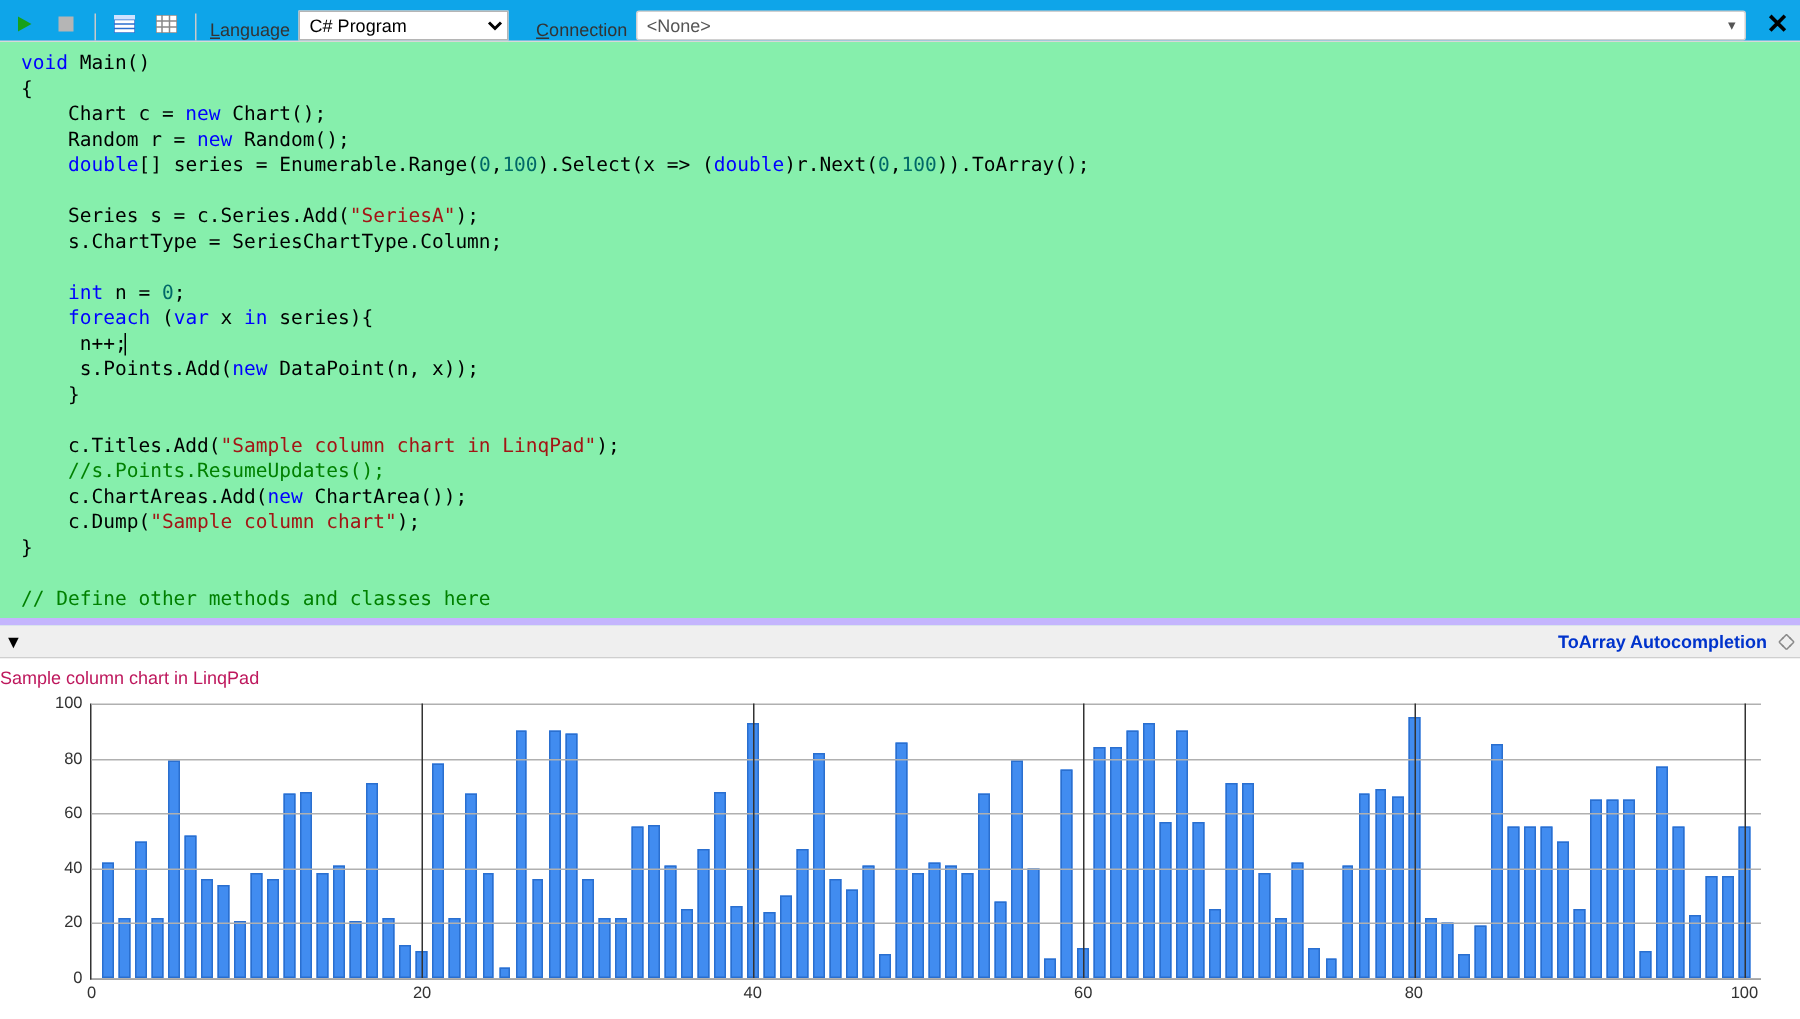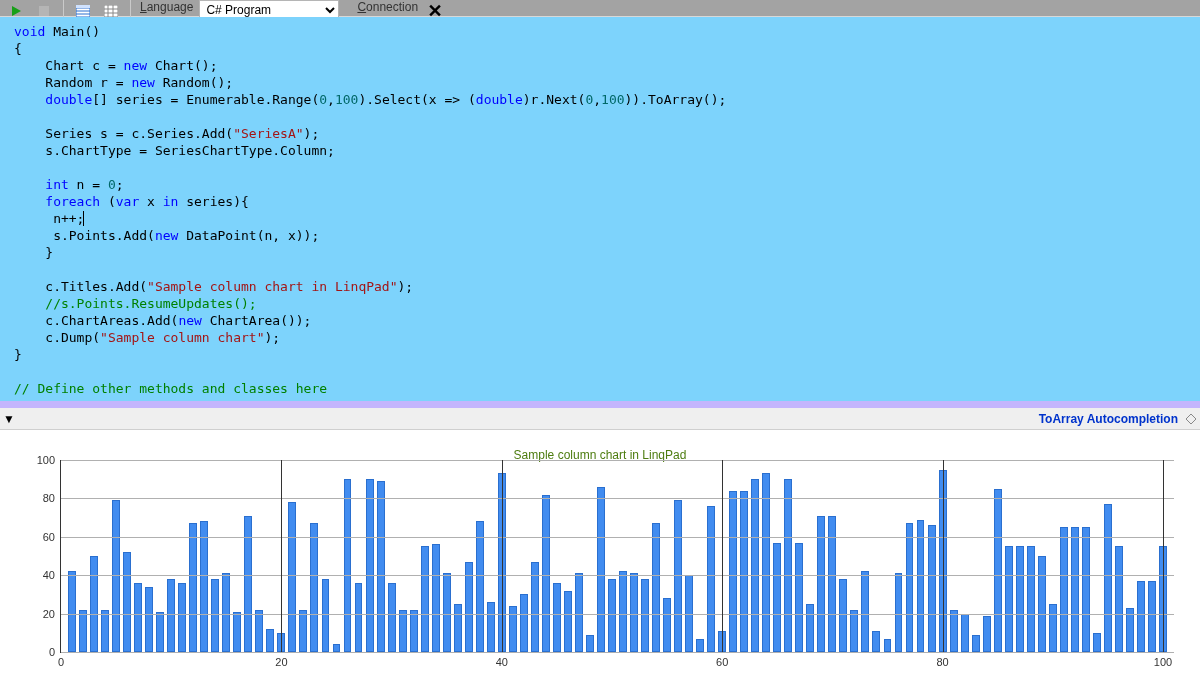--- a/index.html
+++ b/index.html
@@ -1,46 +1,46 @@
 <!DOCTYPE html>
 <html><head>
 <meta charset="utf-8">
 <style>
   *{box-sizing:border-box;margin:0;padding:0}
   html,body{height:100%;width:100%}
   body{font-family:"Segoe UI",Tahoma,Arial,sans-serif;font-size:12px;color:#000;background:#fff;display:flex;flex-direction:column;width:1200px;height:679px;overflow:hidden}
   
-  .toolbar{display:flex;align-items:flex-start;height:17px;background:#a3a3a3;border-bottom:1px solid #d8d8d8;gap:4px;padding:0 4px}
+  .toolbar{display:flex;align-items:flex-end;height:28px;background:#0ea5e9;border-bottom:1px solid #d8d8d8;gap:4px;padding:0 4px}
   .tbtn{width:24px;height:22px;display:flex;align-items:center;justify-content:center;border:1px solid transparent;border-radius:2px}
   .sep{width:1px;height:18px;background:#cacaca;margin:0 3px}
   .lbl{color:#333;padding:0 2px}
   .uline{text-decoration:underline}
   select{font:inherit;height:20px;border:1px solid #b5b5b5;background:#fff;padding:0 2px}
   .conn{border:1px solid #d0d0d0;background:#fff;color:#555;font-size:12px;height:20px;padding:0 6px;flex:1;display:flex;align-items:center;justify-content:space-between;border-radius:2px;margin-right:6px;min-width:100px}
   .conn .chev{font-size:10px;color:#555}
   .close-x{font-weight:bold;font-size:18px;width:22px;text-align:center;cursor:pointer}
   
-  .code{font-family:Consolas,Menlo,monospace;font-size:13px;line-height:17px;padding:6px 0 4px 14px;white-space:pre;overflow:hidden;flex:0 0 auto;border-bottom:7px solid #c4b5fd;background:#7dd3fc}
+  .code{font-family:Consolas,Menlo,monospace;font-size:13px;line-height:17px;padding:6px 0 4px 14px;white-space:pre;overflow:hidden;flex:0 0 auto;border-bottom:5px solid #c4b5fd;background:#86efac}
   .kw{color:#0000ff}
   .typ{color:#0000ff}
   .num{color:#006868}
   .str{color:#a31515}
   .com{color:#008000}
   .caret{border-left:1px solid #000;margin-left:-1px}
   
   .tabs{display:flex;align-items:center;height:22px;border-bottom:1px solid #cfcfcf;background:#efefef;font-size:12px;padding-left:2px}
   .tabs .tri{width:14px;text-align:center;color:#000;cursor:pointer}
   .tabs .tab{padding:2px 8px;color:#333;cursor:pointer;border:1px solid transparent;margin-top:2px}
   .tabs .tab.active{background:#cfe8ff;border:1px solid #7dbcff;color:#000}
   .tabs .spacer{flex:1}
   .tabs .activate{color:#0033cc;font-weight:bold;padding-right:4px;cursor:pointer}
   .tabs .ov{width:18px;height:18px;display:flex;align-items:center;justify-content:center;color:#555}
   
   .result{flex:1;position:relative;overflow:hidden;background:#fff}
-  .chart-title{text-align:center;font-size:12px;color:#4d7c0f;padding-top:18px;height:22px}
+  .chart-title{text-align:left;font-size:12px;color:#be185d;padding-top:6px;height:22px}
   .chart-wrap{position:absolute;left:60px;right:26px;top:30px;bottom:26px;border-left:1px solid #333;border-bottom:1px solid #333}
   .ytick{position:absolute;right:100%;transform:translateY(50%);font-size:11px;color:#333;padding-right:6px}
   .yt-line{position:absolute;left:0;right:0;height:0;border-top:1px solid #b0b0b0}
   .mline{position:absolute;top:0;bottom:0;width:0;border-left:1px solid #333}
   .xtick{position:absolute;top:100%;transform:translateX(-50%);font-size:11px;color:#333;padding-top:4px}
   .bars{position:absolute;left:0;right:0;bottom:0;top:0}
   .bar{position:absolute;bottom:0;background:#418cf0;border:1px solid #2a6fcf}
   
   svg{display:block}
 </style>
@@ -77,20 +77,24 @@
         <line x1="9" y1="0" x2="9" y2="12" stroke="#888"></line>
     </svg>
   </div>
   <div class="sep"></div>
   <span class="lbl"><span class="uline">L</span><span id="lang-rest">anguage</span></span>
   <select style="width:140px">
     <option>C# Program</option>
   </select>
   <span style="width:8px"></span>
   <span class="lbl"><span class="uline">C</span><span id="conn-rest">onnection</span></span>
+  <div class="conn">
+    <span>&lt;None&gt;</span>
+    <span class="chev">▾</span>
+  </div>
   <div class="close-x">✕</div>
 </div>
 
 <div class="code" id="code"><div><span class="kw">void</span><span> Main()</span></div><div><span>{</span></div><div><span>    Chart c = </span><span class="kw">new</span><span> Chart();</span></div><div><span>    Random r = </span><span class="kw">new</span><span> Random();</span></div><div><span>    </span><span class="typ">double</span><span>[] series = Enumerable.Range(</span><span class="num">0</span><span>,</span><span class="num">100</span><span>).Select(x =&gt; (</span><span class="typ">double</span><span>)r.Next(</span><span class="num">0</span><span>,</span><span class="num">100</span><span>)).ToArray();</span></div><div><span> </span></div><div><span>    Series s = c.Series.Add(</span><span class="str">"SeriesA"</span><span>);</span></div><div><span>    s.ChartType = SeriesChartType.Column;</span></div><div><span> </span></div><div><span>    </span><span class="typ">int</span><span> n = </span><span class="num">0</span><span>;</span></div><div><span>    </span><span class="kw">foreach</span><span> (</span><span class="kw">var</span><span> x </span><span class="kw">in</span><span> series){</span></div><div><span>     n++;</span><span class="caret"></span></div><div><span>     s.Points.Add(</span><span class="kw">new</span><span> DataPoint(n, x));</span></div><div><span>    }</span></div><div><span> </span></div><div><span>    c.Titles.Add(</span><span class="str">"Sample column chart in LinqPad"</span><span>);</span></div><div><span class="com">    //s.Points.ResumeUpdates();</span></div><div><span>    c.ChartAreas.Add(</span><span class="kw">new</span><span> ChartArea());</span></div><div><span>    c.Dump(</span><span class="str">"Sample column chart"</span><span>);</span></div><div><span>}</span></div><div><span> </span></div><div><span class="com">// Define other methods and classes here</span></div></div>
 
 <div class="tabs">
   <div class="tri">▼</div>
   <div class="spacer"></div>
   <div class="activate">ToArray Autocompletion</div>
   <div class="ov">

